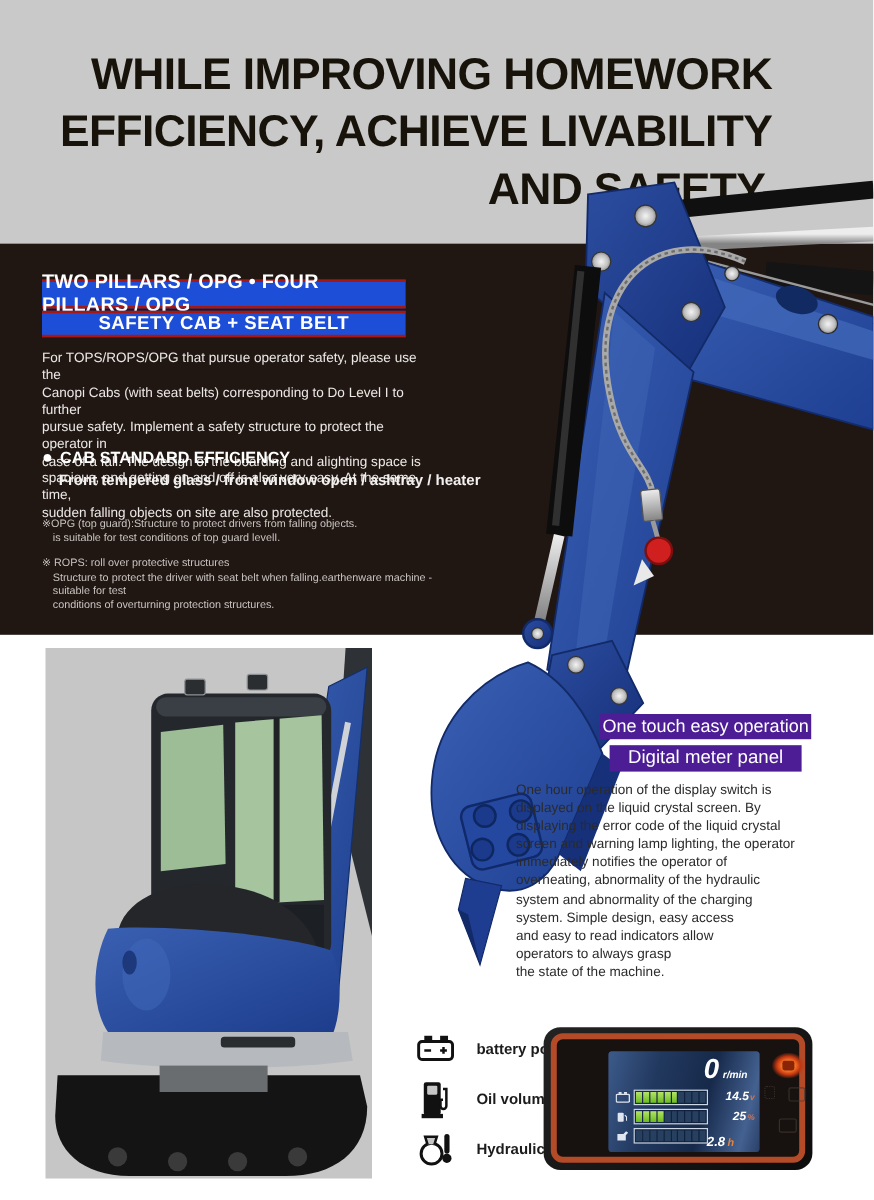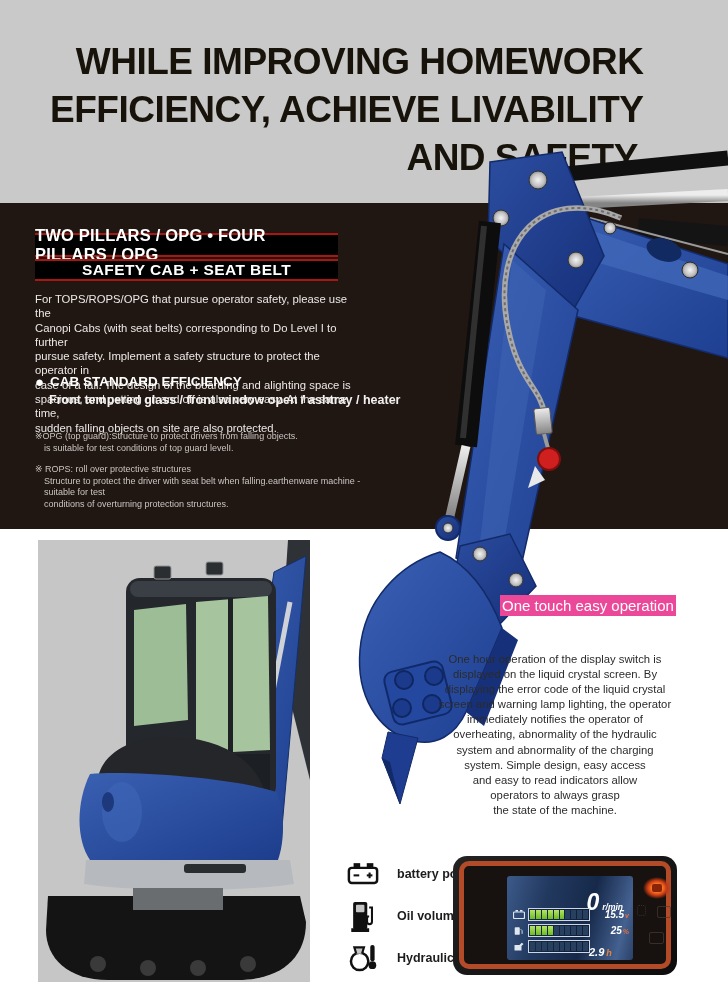--- a/index.html
+++ b/index.html
@@ -7,21 +7,21 @@
         font-family:"Liberation Sans","DejaVu Sans",sans-serif;}
 
   
   .header-band{position:absolute;left:0;top:0;width:728px;height:203px;background:#c9c9c9;}
   .headline{position:absolute;left:50px;top:38px;font-size:37px;font-weight:bold;
             line-height:48px;color:#17130a;letter-spacing:-0.5px;white-space:pre-line;text-align:right;}
 
   
   .dark-band{position:absolute;left:0;top:203px;width:728px;height:326px;background:#201713;}
 
-  .red-banner{position:absolute;left:35px;width:303px;background:#000000;
+  .red-banner{position:absolute;left:35px;width:303px;background:#1d4ed8;
               border-top:2px solid #a81711;border-bottom:2px solid #a81711;
               color:#ffffff;font-weight:bold;display:flex;align-items:center;justify-content:center;}
   .red-banner.b1{top:233px;height:20px;font-size:16.5px;letter-spacing:0.2px;}
   .red-banner.b2{top:259px;height:18px;font-size:15.5px;letter-spacing:0.4px;}
 
   .safety-body{position:absolute;left:35px;top:292px;width:330px;color:#ebe8e5;
                font-size:11.3px;line-height:14.3px;white-space:pre-line;}
 
   .equip-heading{position:absolute;left:35px;top:374px;color:#ffffff;font-weight:bold;
                  font-size:13.5px;display:flex;align-items:center;gap:6px;}
@@ -35,43 +35,43 @@
   .footnote .fn-body{padding-left:9px;white-space:pre-line;}
 
   
   .photo{position:absolute;left:38px;top:540px;width:272px;height:442px;background:#c6c6c6;z-index:1;}
   .photo svg{display:block;}
 
   
   .arm{position:absolute;left:338px;top:148px;width:390px;height:660px;z-index:2;pointer-events:none;}
 
   
-  .op-banner{position:absolute;background:#ec4899;color:#ffffff;display:flex;align-items:center;
+  .op-banner{position:absolute;background:#4c1d95;color:#ffffff;display:flex;align-items:center;
              justify-content:center;z-index:3;}
   .op-banner.a{left:500px;top:595px;width:176px;height:21px;font-size:15px;}
   .op-banner.b{left:508px;top:621px;width:160px;height:22px;font-size:15.5px;}
 
-  .meter-body{position:absolute;right:48px;top:652px;width:250px;text-align:center;
+  .meter-body{position:absolute;right:48px;top:652px;width:250px;text-align:left;
               font-size:11.3px;line-height:15.1px;color:#2b2b2b;white-space:pre-line;z-index:3;}
 
   
   .legend{position:absolute;left:345px;top:857px;z-index:3;}
   .legend-item{display:flex;align-items:center;gap:16px;margin-bottom:9px;height:33px;}
   .legend-item .licon{width:36px;display:flex;justify-content:center;}
   .legend-item .llabel{font-size:12.5px;font-weight:bold;color:#1c1c1c;}
 
   
   .panel{position:absolute;left:453px;top:856px;width:224px;height:119px;z-index:3;
          background:linear-gradient(145deg,#232323,#0c0c0c);border-radius:14px;}
   .panel-ring{position:absolute;left:6px;top:5px;right:6px;bottom:6px;border-radius:10px;
               border:5px solid #b34b28;background:#17120f;}
   .lcd{position:absolute;left:54px;top:20px;width:126px;height:84px;border-radius:3px;
        background:linear-gradient(105deg,#3c5a8a 0%,#22395f 30%,#16294a 62%,#446190 88%,#2a4068 100%);
        overflow:hidden;}
-  .lcd-rpm{position:absolute;top:13px;right:10px;color:#ffffff;font-style:italic;}
+  .lcd-rpm{position:absolute;top:1px;right:10px;color:#ffffff;font-style:italic;}
   .lcd-rpm .rpm-val{font-size:23px;font-weight:bold;}
   .lcd-rpm .rpm-unit{font-size:8.5px;font-weight:bold;margin-left:3px;}
   .lcd-rows{position:absolute;left:5px;top:31px;right:4px;}
   .lcd-row{display:flex;align-items:center;gap:3px;height:15px;margin-bottom:1px;}
   .lcd-row .micon{width:13px;display:flex;justify-content:center;}
   .gauge{display:flex;gap:1px;width:58px;height:9px;border:1px solid #ccd6e4;padding:1px;
          background:rgba(8,18,38,.45);}
   .gauge i{flex:1;background:#27405f;}
   .gauge i.on{background:linear-gradient(#b4e468,#6cbc1e);}
   .lcd-val{flex:1;text-align:right;color:#ffffff;font-size:10px;font-weight:bold;font-style:italic;}
@@ -241,20 +241,21 @@
       <path d="M 10,356 L 262,356 L 268,382 C 268,420 240,440 200,440 L 70,440 C 30,440 8,418 8,390 Z" fill="#141414"></path>
       <rect x="95" y="348" width="90" height="22" fill="#6a6d70"></rect>
       <circle cx="60" cy="424" r="8" fill="#3a3a3a"></circle>
       <circle cx="110" cy="428" r="8" fill="#3a3a3a"></circle>
       <circle cx="160" cy="428" r="8" fill="#3a3a3a"></circle>
       <circle cx="210" cy="424" r="8" fill="#3a3a3a"></circle>
     </svg>
   </div>
 
   <div class="op-banner a">One touch easy operation</div>
+  <div class="op-banner b">Digital meter panel</div>
 
   <div class="meter-body">One hour operation of the display switch is
 displayed on the liquid crystal screen. By
 displaying the error code of the liquid crystal
 screen and warning lamp lighting, the operator
 immediately notifies the operator of
 overheating, abnormality of the hydraulic
 system and abnormality of the charging
 system. Simple design, easy access
 and easy to read indicators allow
@@ -319,21 +320,21 @@
               <i class="on"></i>
               <i class="on"></i>
               <i class="on"></i>
               <i class="on"></i>
               <i class="on"></i>
               <i></i>
               <i></i>
               <i></i>
               <i></i>
             </span>
-          <span class="lcd-val"><span>15.5</span><span class="unit">v</span></span>
+          <span class="lcd-val"><span>14.5</span><span class="unit">v</span></span>
         </div>
         <div class="lcd-row">
           <span class="micon">
             <svg viewBox="0 0 10 10" width="9" height="10">
               <rect x="0.8" y="0.8" width="5.6" height="8.4" rx="1" fill="#dfe6f0"></rect>
               <path d="M7.4 3 l1.6 1.6 v3.6" stroke="#dfe6f0" stroke-width="1" fill="none"></path>
             </svg>
           </span>
           <span class="gauge">
               <i class="on"></i>
@@ -364,21 +365,21 @@
               <i></i>
               <i></i>
               <i></i>
               <i></i>
               <i></i>
             </span>
           <span class="lcd-val"><span></span><span class="unit"></span></span>
         </div>
       </div>
       <div class="lcd-hours">
-        <span>2.9</span><span class="unit">h</span>
+        <span>2.8</span><span class="unit">h</span>
       </div>
     </div>
     <div class="warning-light"></div>
     <div class="ghost-icon g1"></div>
     <div class="ghost-icon g2"></div>
     <div class="ghost-icon g3"></div>
   </div>
 
 </div>
 

